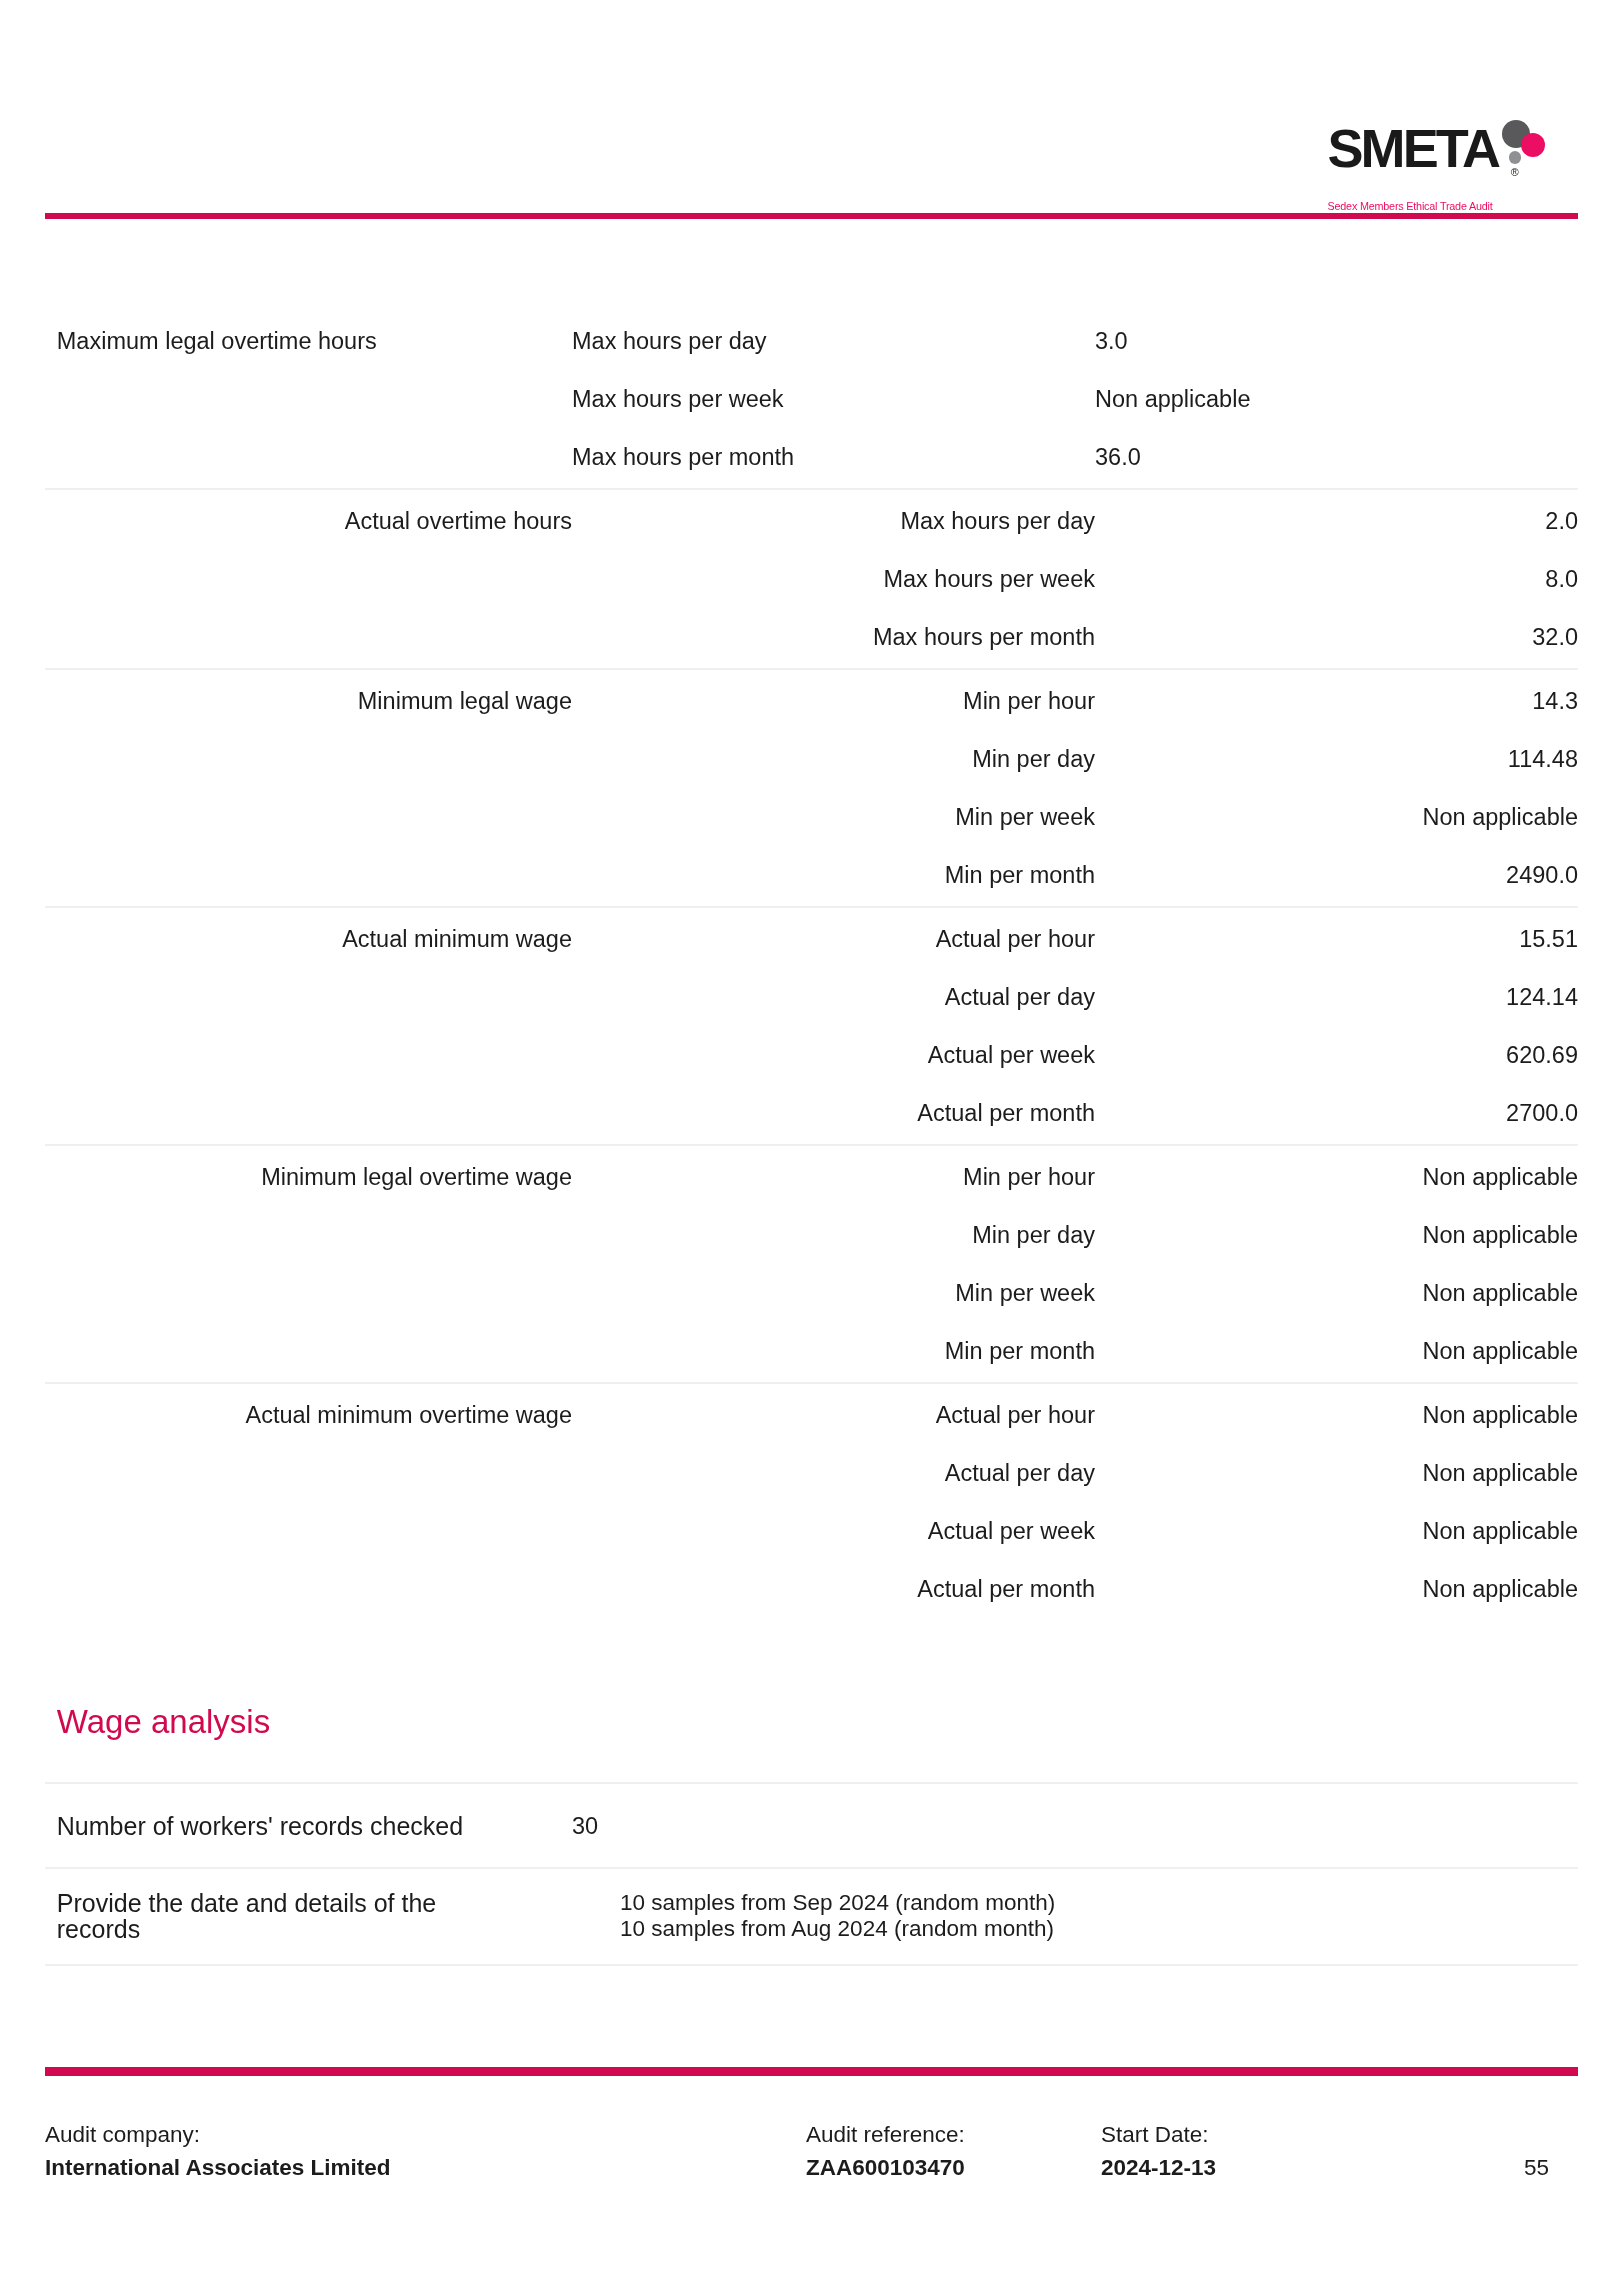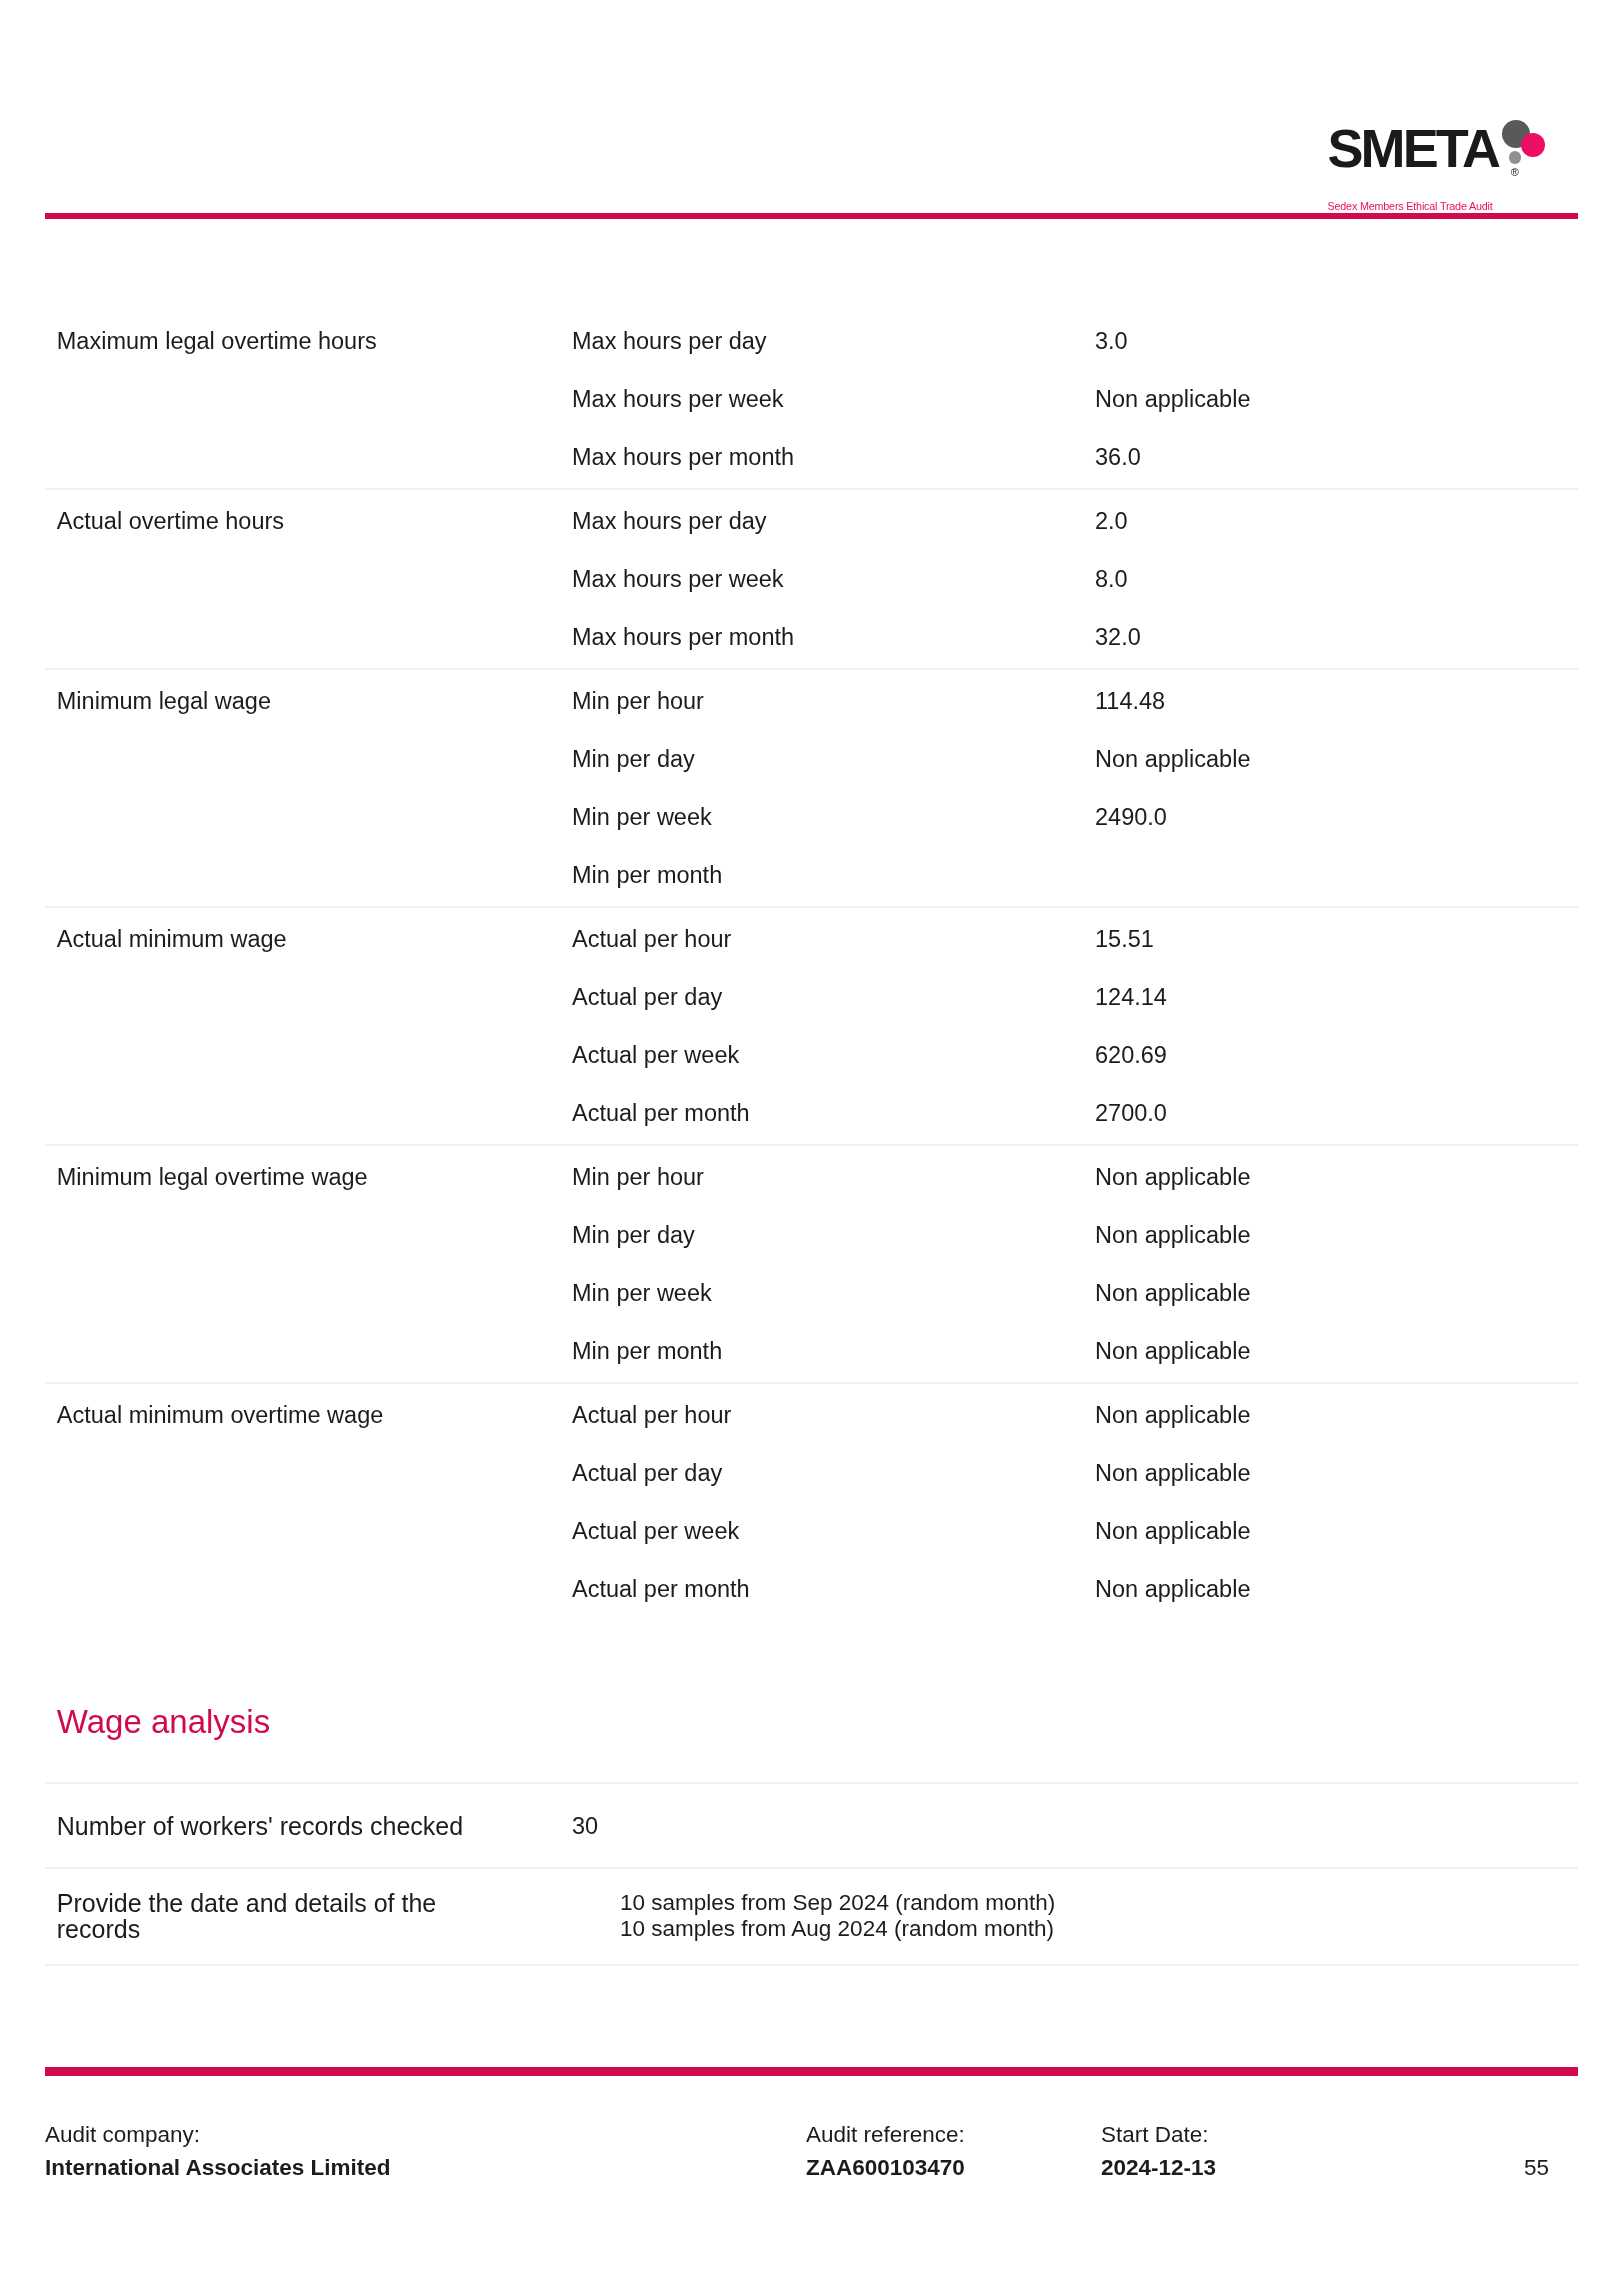--- a/index.html
+++ b/index.html
@@ -33,21 +33,21 @@
 
   .rule-top {
     position:absolute; left:45px; width:1533px; top:213px; height:5.9px;
     background:#d10a4f;
   }
 
   
   .content { position:absolute; left:45px; width:1533px; top:310px; }
 
   .t-group { display:flex; padding:2px 0; }
-  .t-group + .t-group { border-top:2.9px solid #efefef; }
+  .t-group + .t-group { border-top:2.9px solid #efefef;text-align:right; }
   .t-col1 { width:527px; box-sizing:border-box; padding-left:11.8px; }
   .t-col2 { width:523px; }
   .t-col3 { flex:1; }
   .cell-line { height:58px; line-height:58px; font-size:23.5px; white-space:nowrap; }
 
   
   .wage-heading {
     margin-top:80px; padding-left:11.8px;
     font-size:33px; line-height:43px; color:#d10a4f;
   }
@@ -138,20 +138,21 @@
     <div class="t-col1">
       <div class="cell-line">Minimum legal wage</div>
     </div>
     <div class="t-col2">
             <div class="cell-line">Min per hour</div>
             <div class="cell-line">Min per day</div>
             <div class="cell-line">Min per week</div>
             <div class="cell-line">Min per month</div>
           </div>
     <div class="t-col3">
+            <div class="cell-line">14.3</div>
             <div class="cell-line">114.48</div>
             <div class="cell-line">Non applicable</div>
             <div class="cell-line">2490.0</div>
           </div>
   </div>
 
   <div class="t-group">
     <div class="t-col1">
       <div class="cell-line">Actual minimum wage</div>
     </div>

